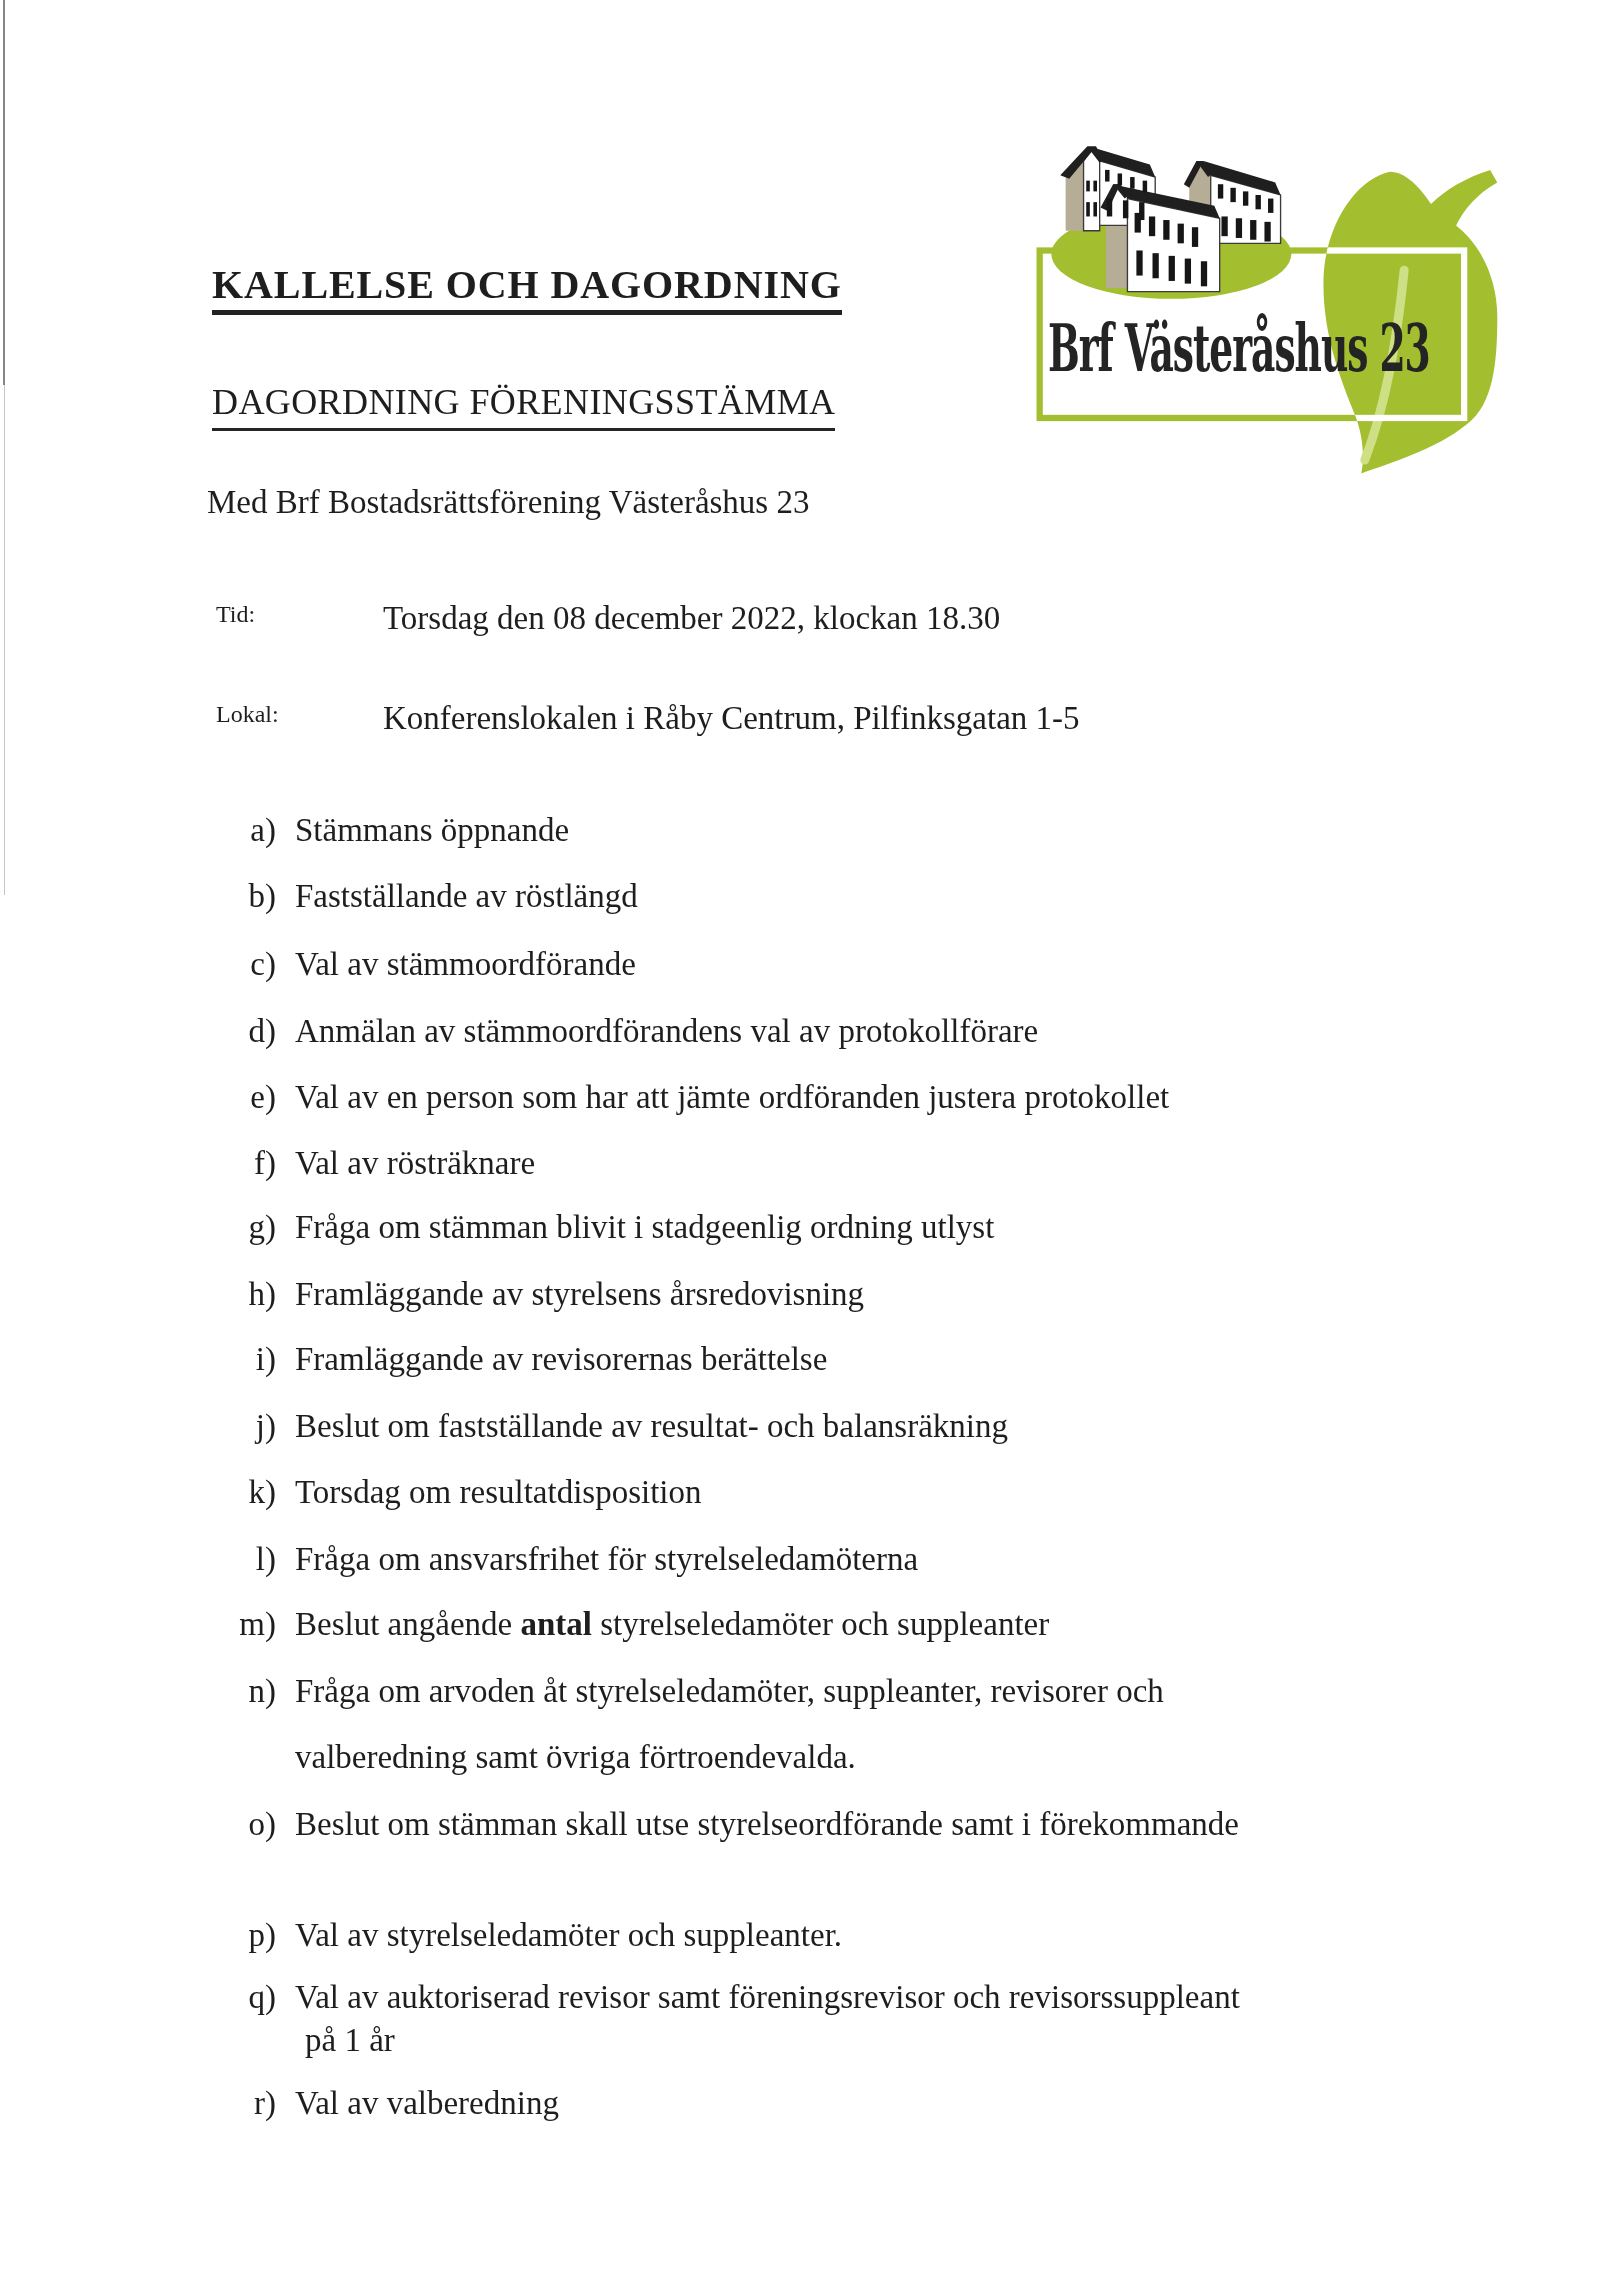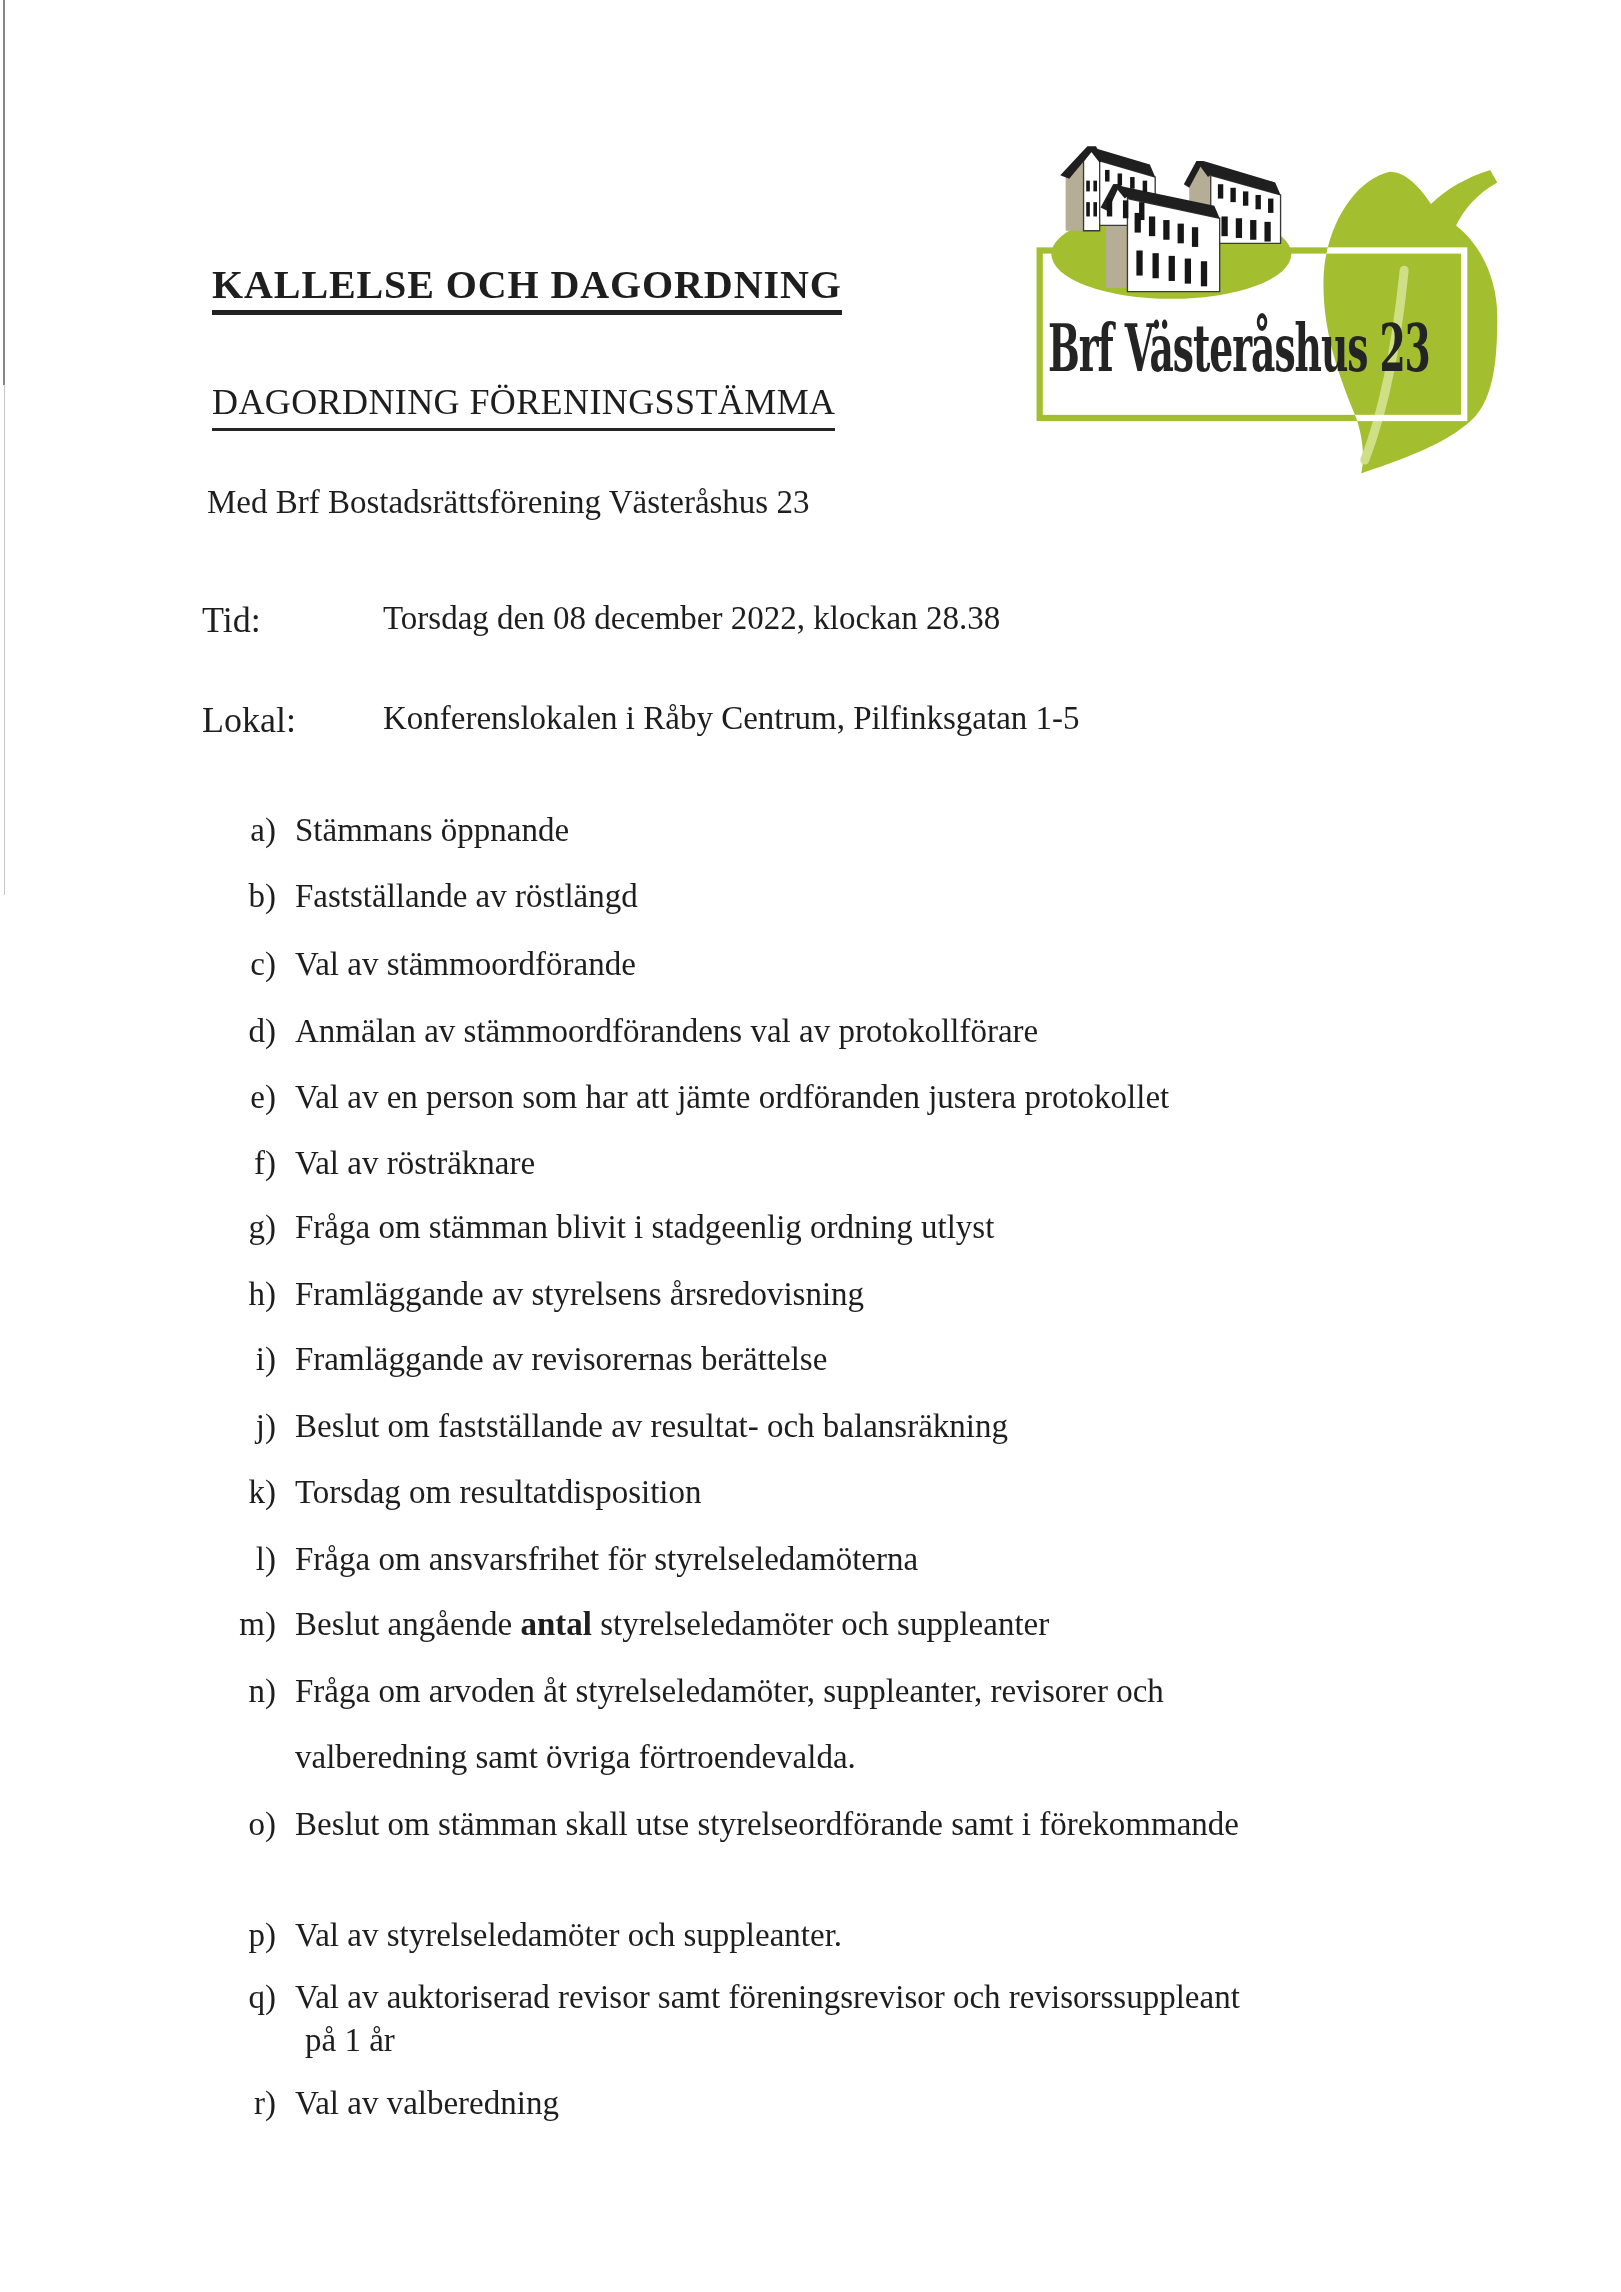--- a/index.html
+++ b/index.html
@@ -20,21 +20,21 @@
     padding-bottom:5.4px;border-bottom:5.4px solid #222222;white-space:nowrap;
   }
   .doc-subtitle{
     position:absolute;left:212px;top:384px;
     font-size:36px;letter-spacing:0.4px;line-height:1;
     padding-bottom:8px;border-bottom:3.6px solid #252525;white-space:nowrap;
   }
   .doc-intro{position:absolute;left:207px;top:486px;font-size:33px;line-height:1;white-space:nowrap;}
 
   .meta-row{position:absolute;left:0;top:0;width:100%;height:45px;}
-  .meta-label{position:absolute;left:202px;font-size:36px;line-height:1;white-space:nowrap;}
+  .meta-label{position:absolute;left:216px;font-size:24px;line-height:1;white-space:nowrap;}
   .meta-value{position:absolute;left:383px;font-size:33px;line-height:1;white-space:nowrap;}
 
   .arow{position:absolute;left:0;width:1621px;height:43px;font-size:33px;line-height:1;}
   .aletter{position:absolute;left:206px;top:0;width:70px;text-align:right;white-space:nowrap;}
   .atext{position:absolute;left:295px;top:0;white-space:nowrap;}
   .atext b{font-weight:bold;}
 
   
   .logo{position:absolute;left:1010px;top:109px;width:491px;height:403px;}
   .logo svg{position:absolute;left:0;top:0;}
@@ -52,21 +52,21 @@
 
   <div class="scan-line-a"></div>
   <div class="scan-line-b"></div>
 
   <div class="doc-title">KALLELSE OCH DAGORDNING</div>
   <div class="doc-subtitle">DAGORDNING FÖRENINGSSTÄMMA</div>
   <div class="doc-intro">Med Brf Bostadsrättsförening Västeråshus 23</div>
 
   <div class="meta-row" style="top:602px">
     <span class="meta-label">Tid:</span>
-    <span class="meta-value">Torsdag den 08 december 2022, klockan 28.38</span>
+    <span class="meta-value">Torsdag den 08 december 2022, klockan 18.30</span>
   </div>
   <div class="meta-row" style="top:702px">
     <span class="meta-label">Lokal:</span>
     <span class="meta-value">Konferenslokalen i Råby Centrum, Pilfinksgatan 1-5</span>
   </div>
 
   <div class="arow" style="top:814px">
     <span class="aletter">a)</span>
     <span class="atext">Stämmans öppnande</span>
   </div>

